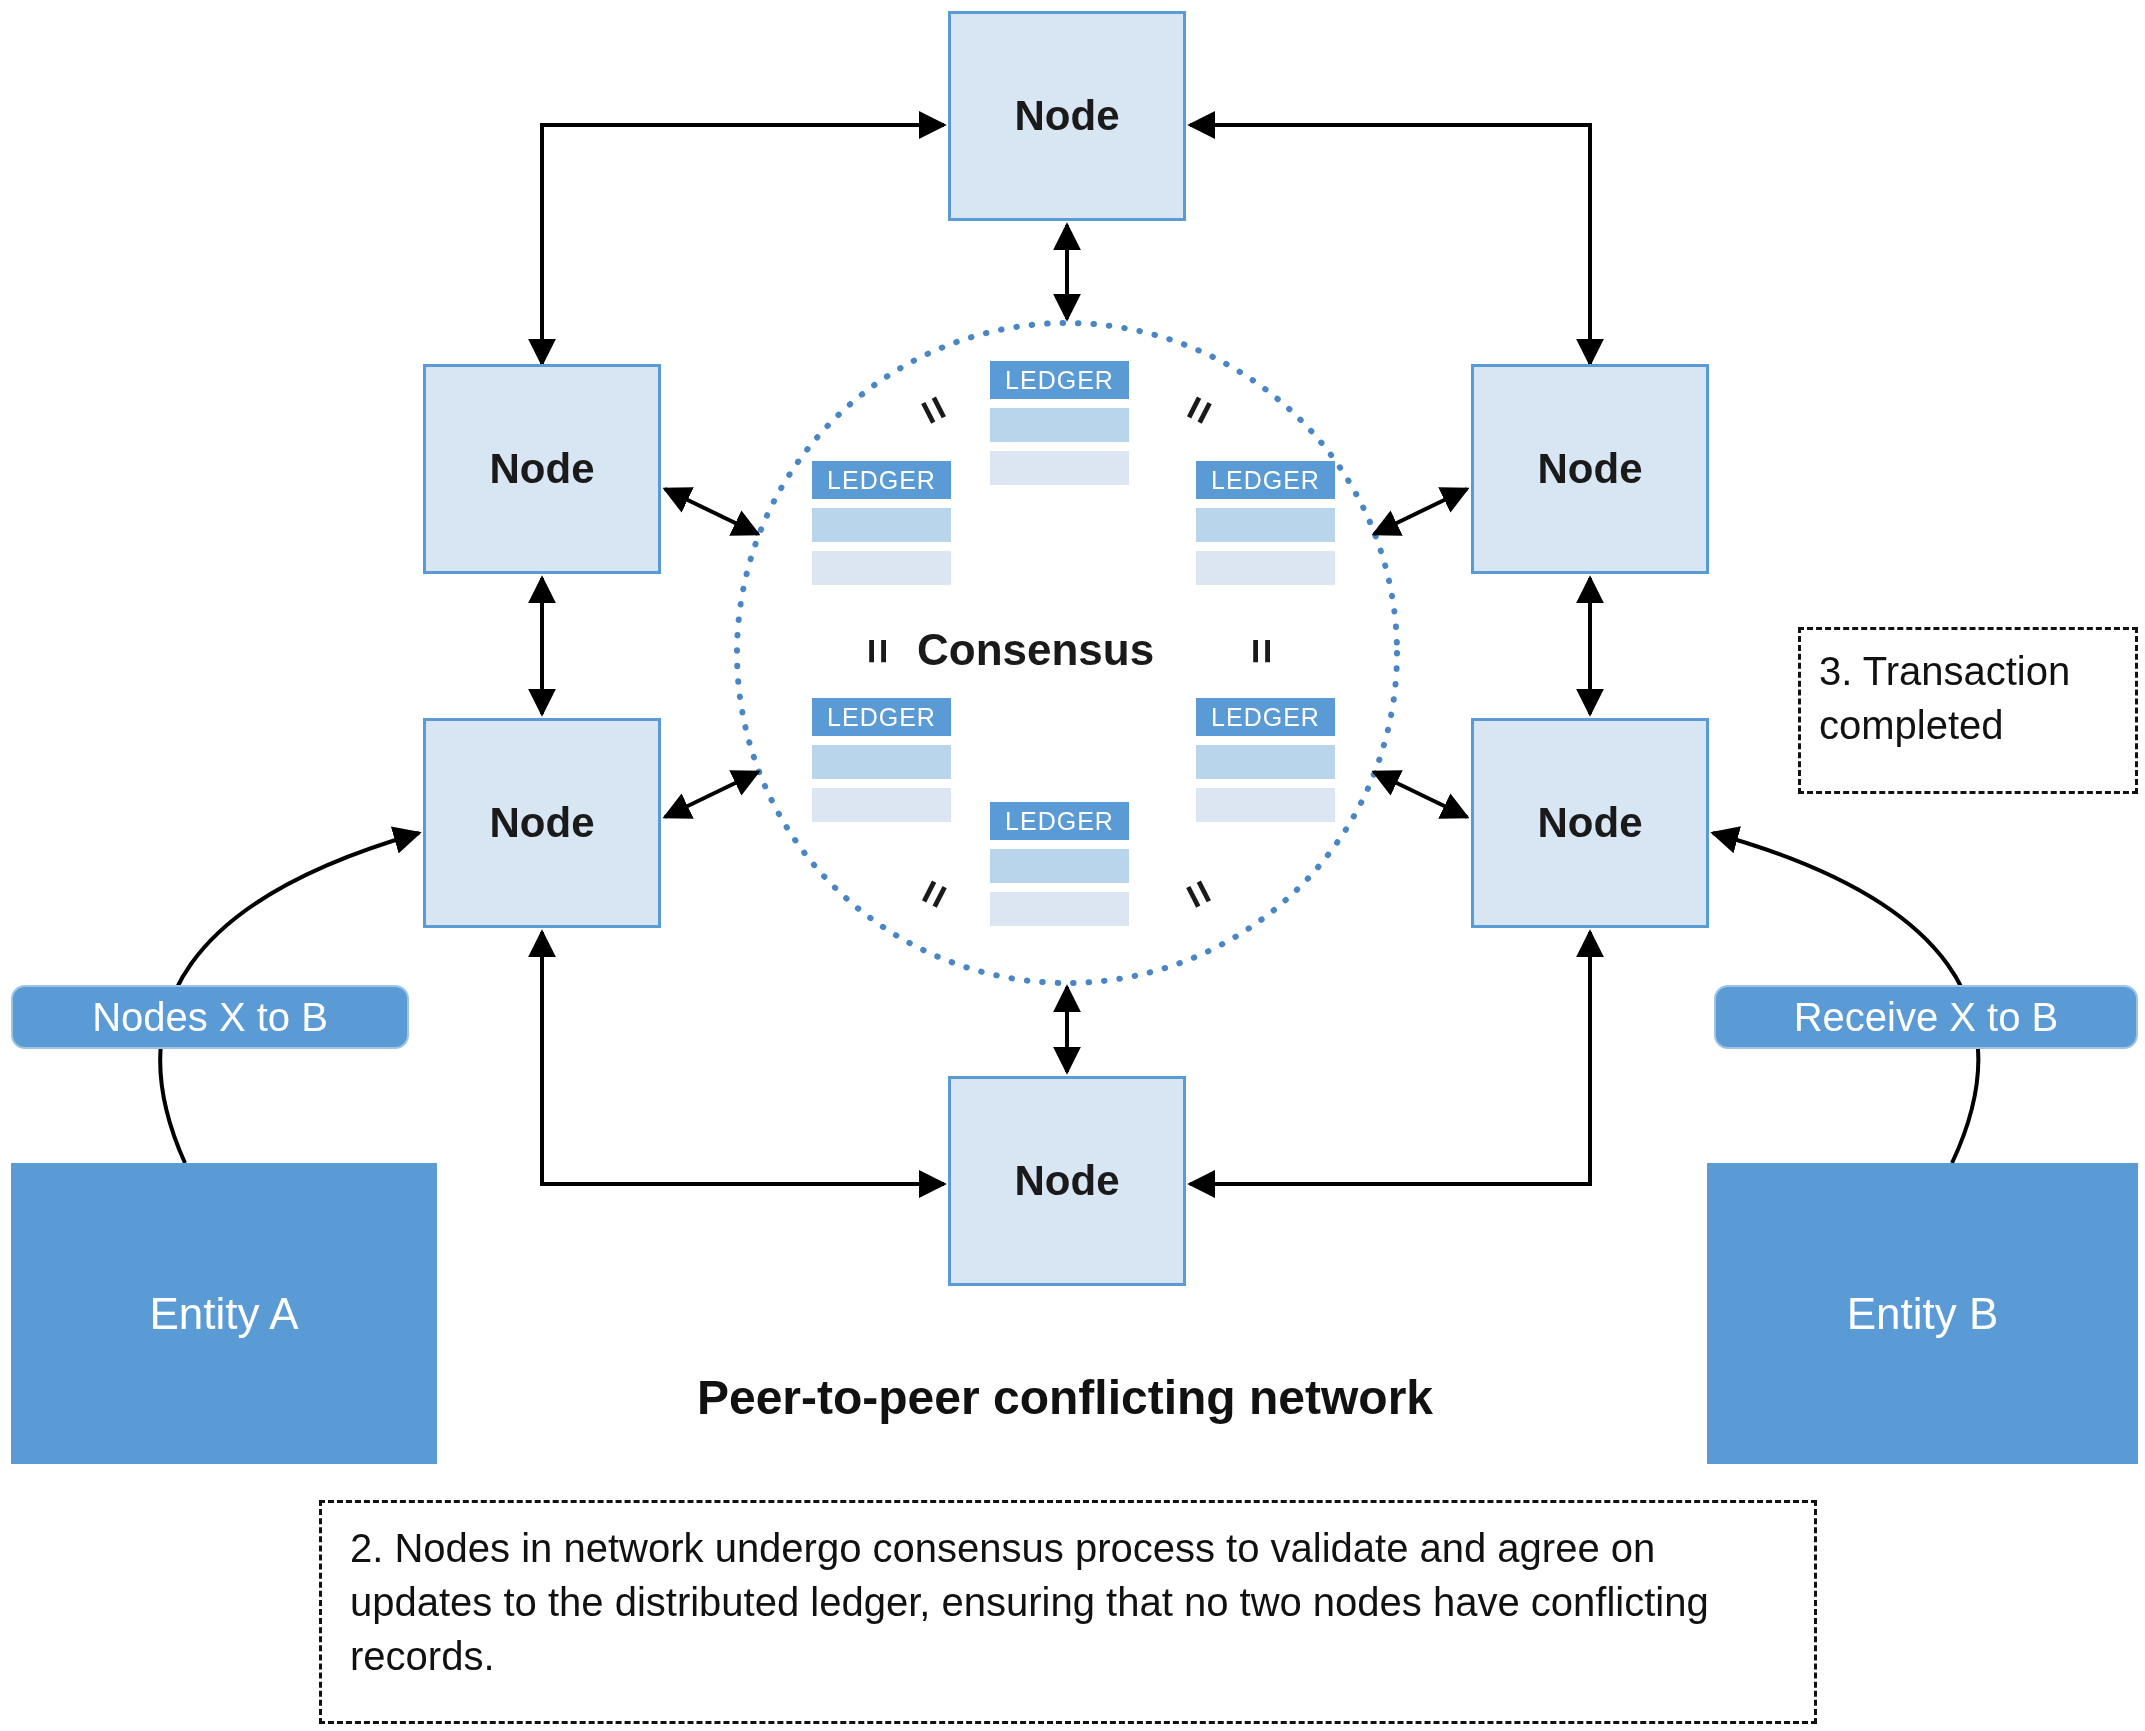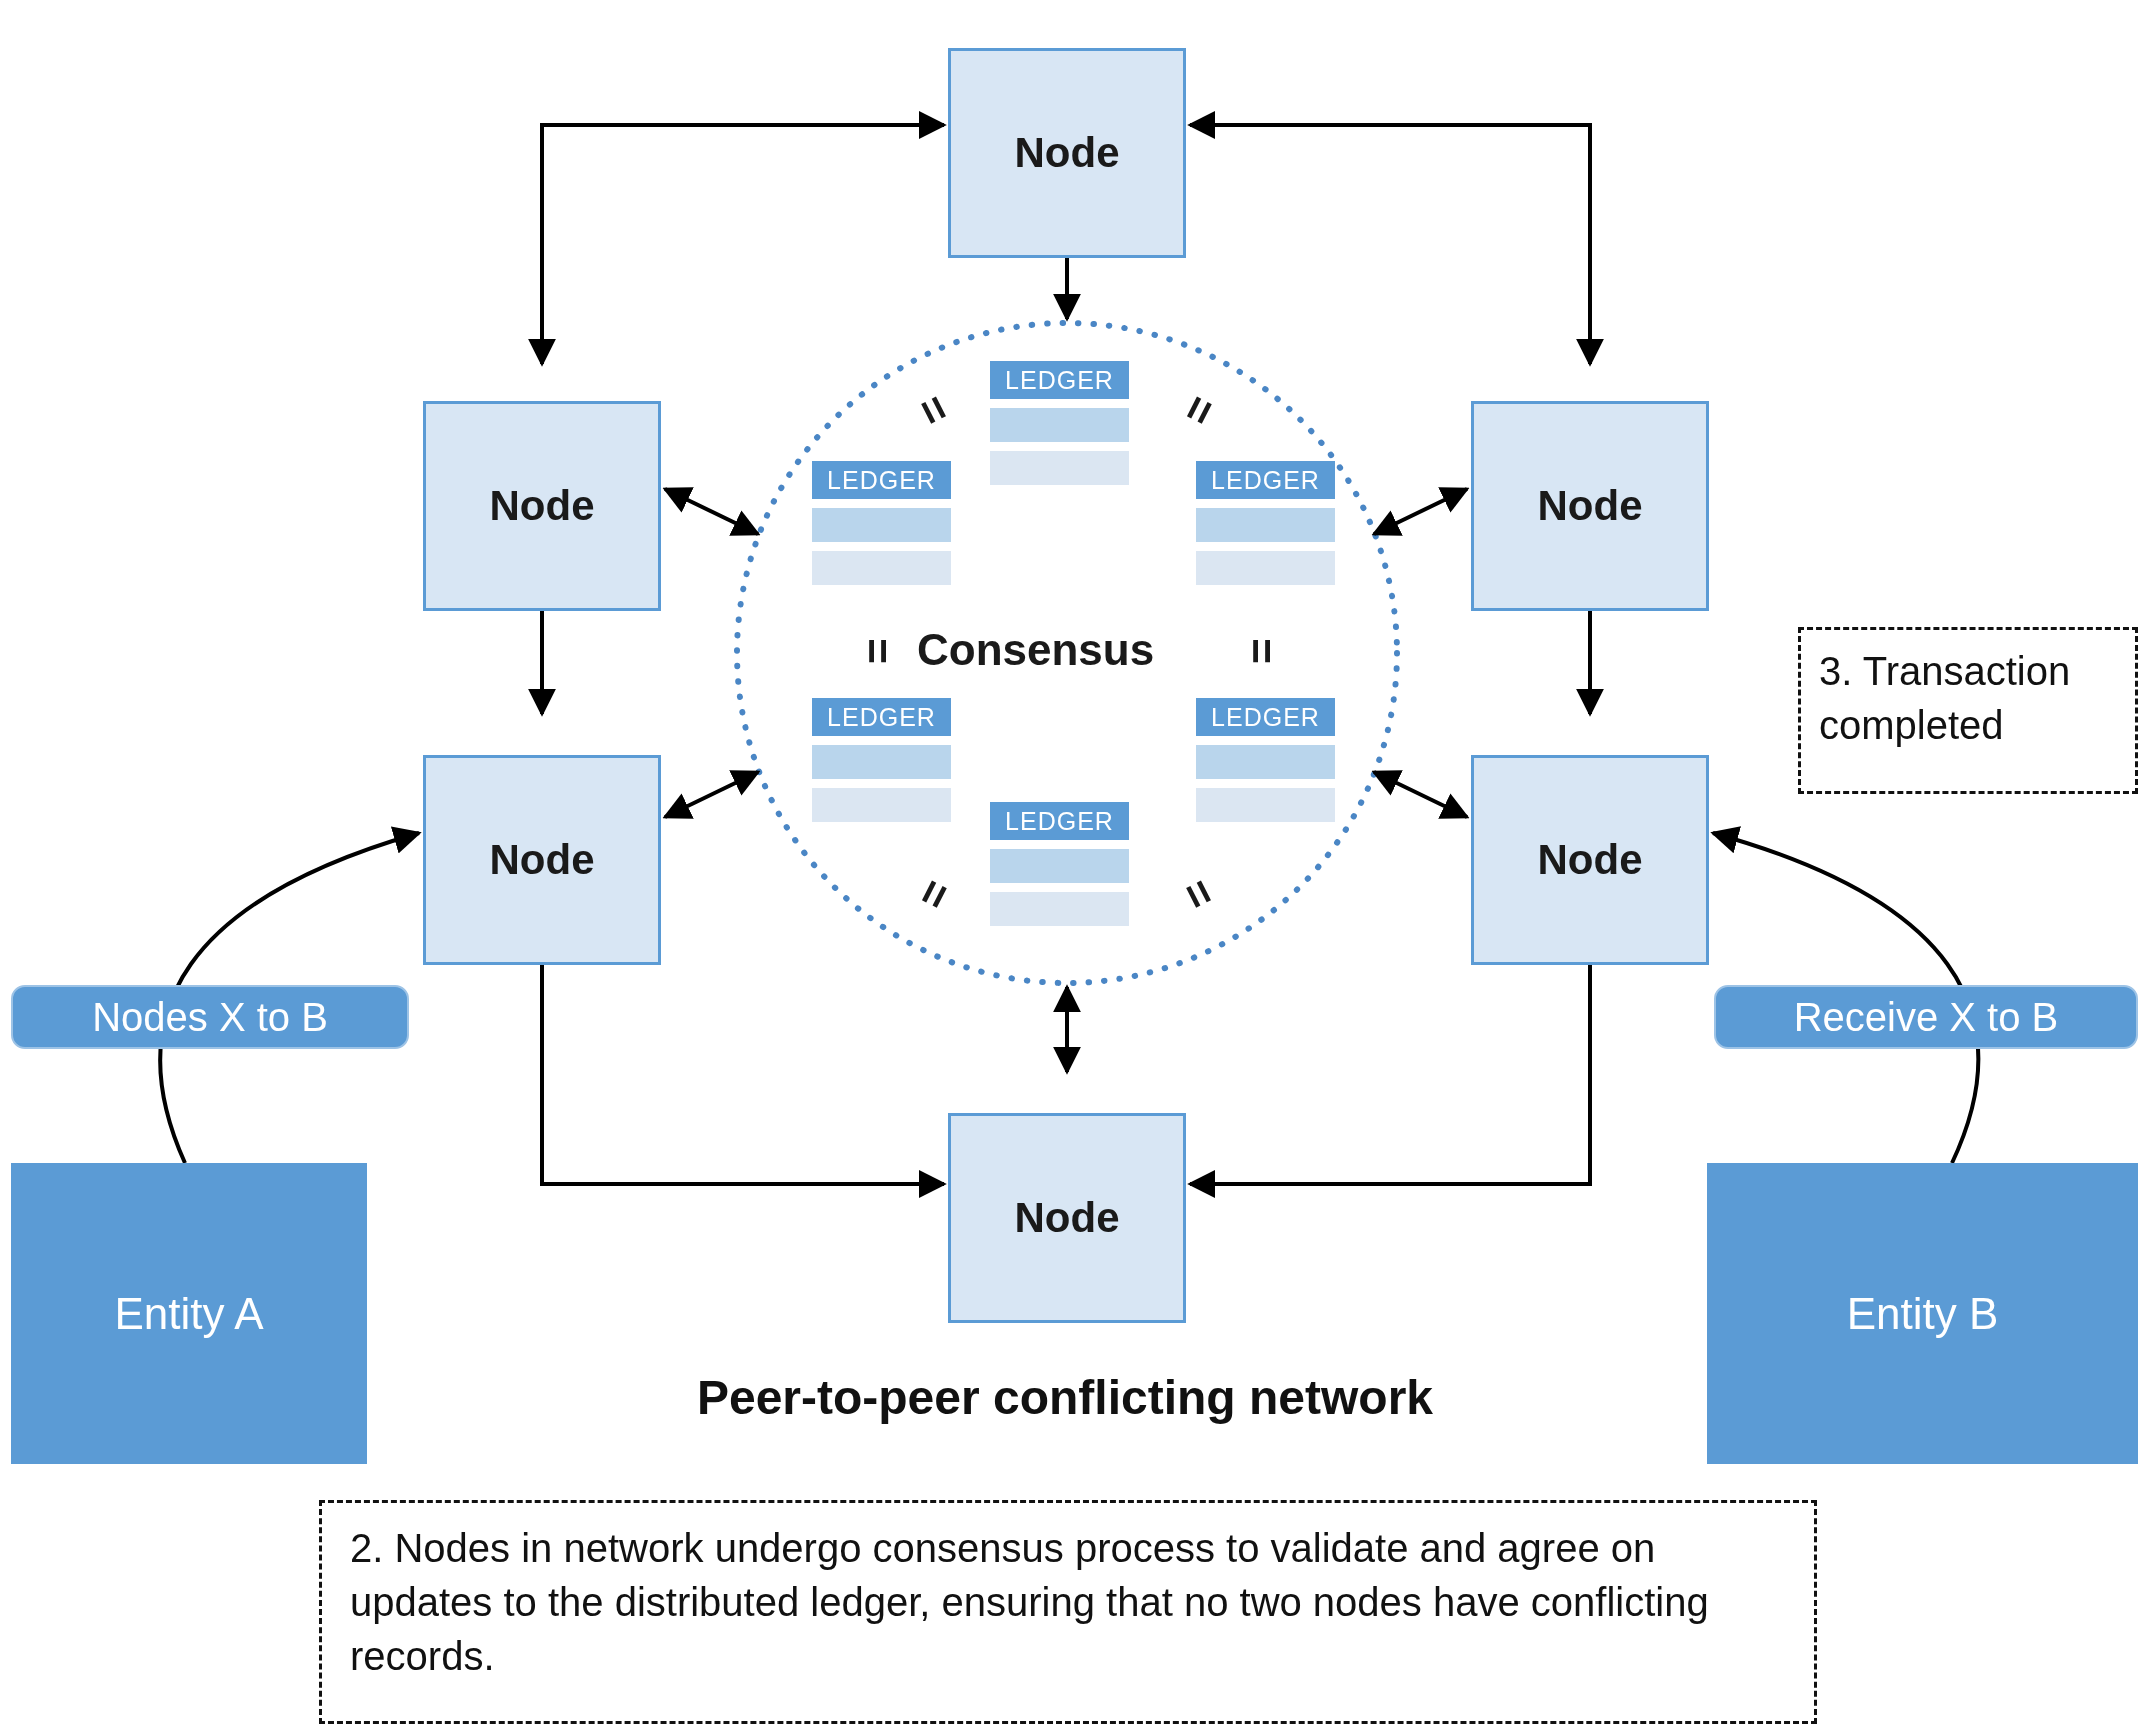--- a/index.html
+++ b/index.html
@@ -22,21 +22,20 @@
     stroke-dasharray: 0.5 15;
   }
   
   .node {
     position:absolute; z-index:2;
     width:238px; height:210px;
     background: var(--node-fill, #d8e6f4);
     border: 3px solid var(--node-border, #5b9bd5);
     display:flex; align-items:center; justify-content:center;
     box-sizing:border-box;
-    margin-top:37px;
   }
   .node-label { font-size:42px; font-weight:bold; color:#1a1a1a; }
   .node-top    { left: 948px; top: 11px;  }
   .node-ul     { left: 423px; top: 364px; }
   .node-ur     { left: 1471px; top: 364px; }
   .node-ll     { left: 423px; top: 718px; }
   .node-lr     { left: 1471px; top: 718px; }
   .node-bottom { left: 948px; top: 1076px; }
   
   .ledger { position:absolute; z-index:3; width:139px; }
@@ -98,21 +97,21 @@
   .pill-send    { left:11px;   top:985px; width:398px; height:64px; }
   .pill-receive { left:1714px; top:985px; width:424px; height:64px; }
   
   .entity {
     position:absolute; z-index:2;
     background: var(--entity-fill, #5b9bd5);
     color: var(--entity-text, #ffffff);
     font-size:44px;
     display:flex; align-items:center; justify-content:center;
   }
-  .entity-a { left:11px;   top:1163px; width:356px; height:301px; }
+  .entity-a { left:11px;   top:1163px; width:426px; height:301px; }
   .entity-b { left:1707px; top:1163px; width:431px; height:301px; }
   
   .main-title {
     position:absolute; z-index:2;
     left:560px; top:1370px; width:1010px;
     text-align:center; font-size:48px; font-weight:bold; color:#111;
   }
 </style>
 </head>
 <body>

